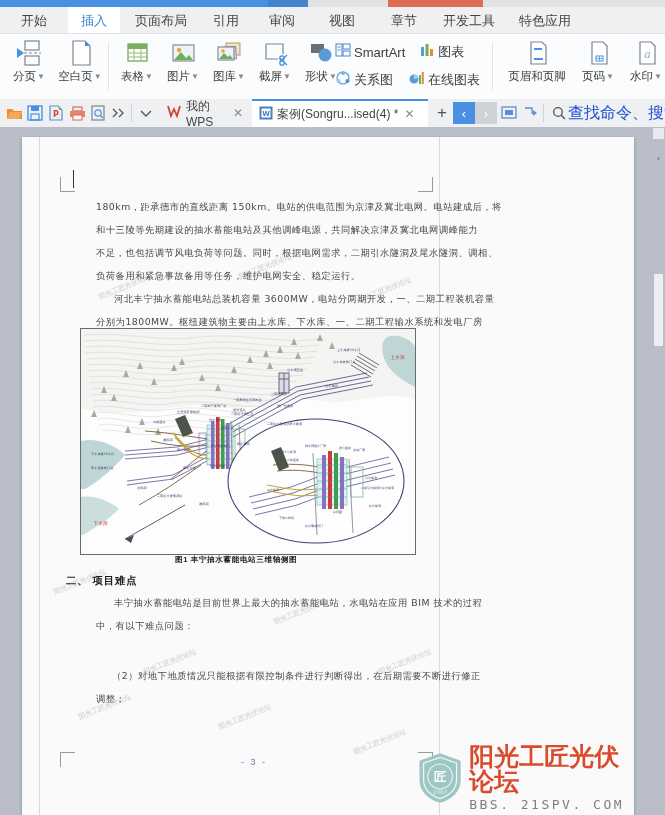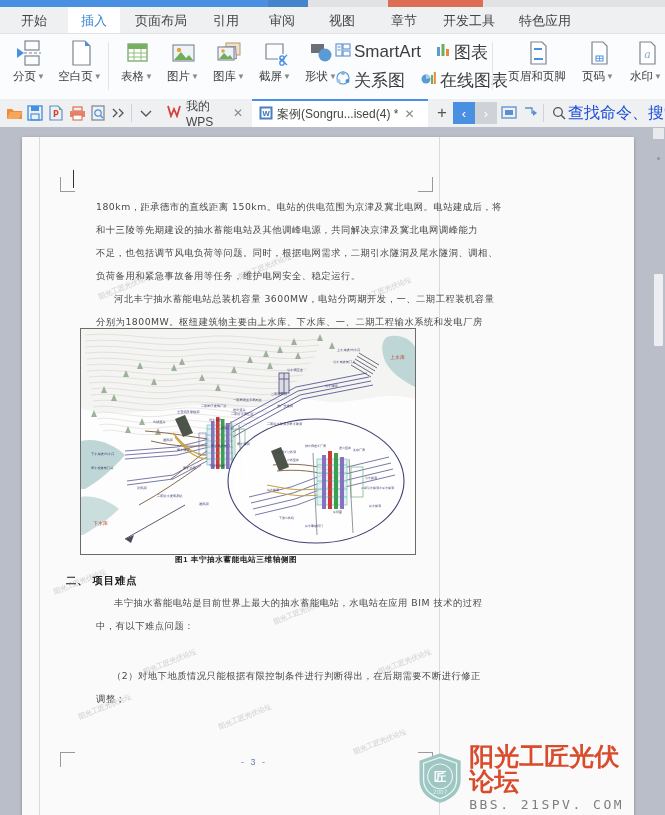--- a/index.html
+++ b/index.html
@@ -31,21 +31,21 @@
           border-bottom:1px solid #e0e2e5;}
   .grp{position:absolute;top:0;height:65px;display:flex;align-items:flex-start;}
   .sep{position:absolute;top:8px;width:1px;height:48px;background:#e3e5e8;}
   .cmd{position:relative;display:flex;flex-direction:column;align-items:center;justify-content:flex-start;
        width:46px;padding-top:4px;cursor:default;}
   .cmd .ico{height:30px;display:flex;align-items:center;justify-content:center;}
   .cmd .lbl{font-size:11.5px;color:#3d3d3d;white-space:nowrap;margin-top:1px;}
   .cmd .lbl .car{color:#888;font-size:8px;margin-left:1px;vertical-align:1px;}
 
   .cmd2{display:flex;align-items:center;gap:3px;height:22px;cursor:default;}
-  .cmd2 .lbl{font-size:17px;color:#3d3d3d;white-space:nowrap;}
+  .cmd2 .lbl{font-size:13px;color:#3d3d3d;white-space:nowrap;}
 
   
   .qbar{position:absolute;top:99px;left:0;width:665px;height:28px;background:#eef0f2;
         border-bottom:1px solid #dcdee1;}
   .qico{position:absolute;top:5px;width:18px;height:18px;display:flex;align-items:center;justify-content:center;cursor:default;}
   .doctab{position:absolute;top:0;height:28px;display:flex;align-items:center;gap:4px;
           padding:0 7px;font-size:12px;color:#444;cursor:default;box-sizing:border-box;}
   .doctab.active{background:#ffffff;border-top:2px solid #4a90e2;}
   .doctab .x{color:#888;font-size:12px;margin-left:2px;}
   .navbtn{position:absolute;top:3px;width:22px;height:22px;display:flex;align-items:center;

